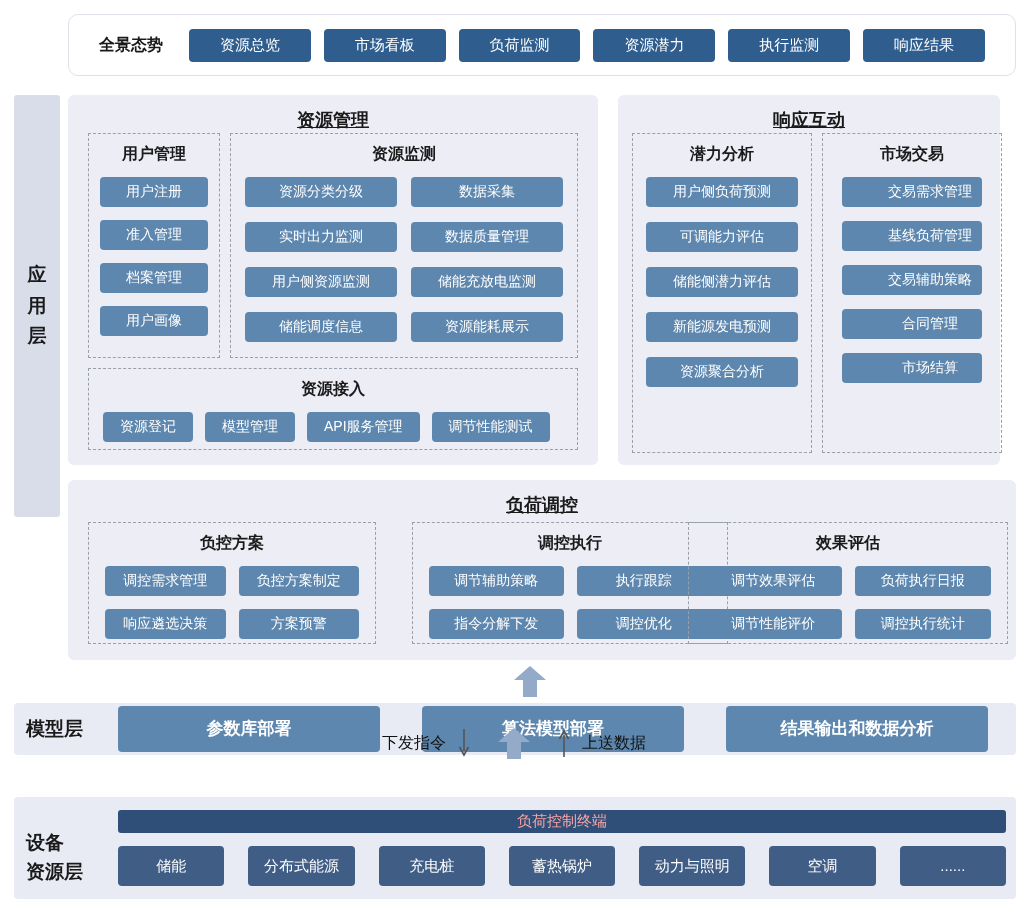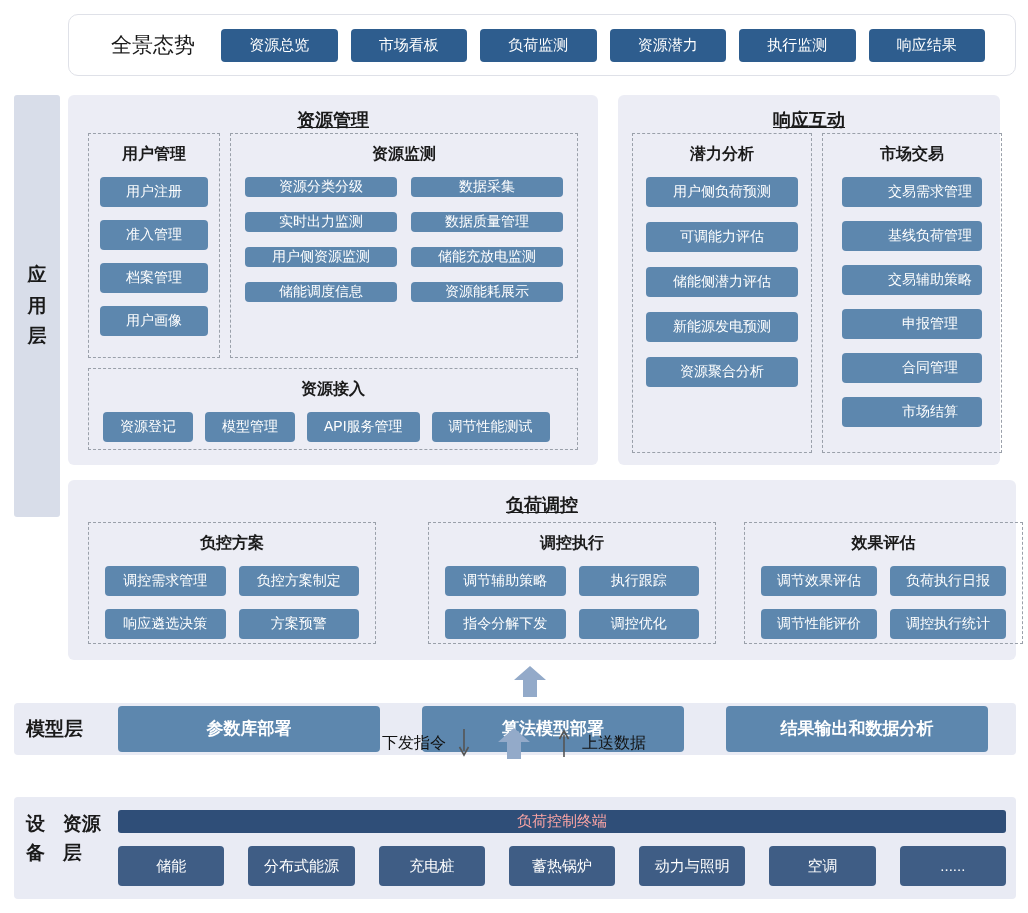--- a/index.html
+++ b/index.html
@@ -14,21 +14,21 @@
   }
   .dark{background:var(--dark-btn,#2e5d8e);}
   .mid{background:var(--mid-btn,#5d87ae);}
 
   
   .top-bar{
     position:absolute;left:68px;top:14px;width:948px;height:62px;box-sizing:border-box;
     border:1px solid #dfe1e8;border-radius:10px;background:#fff;
     display:flex;align-items:center;padding:0 30px;
   }
-  .bar-title{font-size:21px;font-weight:normal;margin-right:26px;white-space:nowrap;margin-left:12px;}
+  .bar-title{font-size:16px;font-weight:bold;margin-right:26px;white-space:nowrap;}
   .bar-buttons{flex:1;display:flex;gap:13px;}
   .bar-buttons .btn{flex:1;height:33px;font-size:15px;}
 
   
   .app-strip{
     position:absolute;left:14px;top:95px;width:46px;height:422px;border-radius:3px;
     background:var(--layer-strip-bg,#d9dee9);display:flex;align-items:center;justify-content:center;
   }
   .v-text{width:22px;font-size:19px;font-weight:bold;line-height:1.6;text-align:center;word-break:break-all;}
 
@@ -44,35 +44,35 @@
   }
   .sub-title{text-align:center;font-size:16px;font-weight:bold;margin-bottom:12px;}
 
   .stack{display:flex;flex-direction:column;align-items:center;gap:13px;}
   .stack .btn{height:30px;}
 
   .box-user{left:20px;top:38px;width:132px;height:225px;}
   .box-user .btn{width:108px;}
   .box-monitor{left:162px;top:38px;width:348px;height:225px;}
   .grid2{display:grid;grid-template-columns:1fr 1fr;gap:15px 14px;padding:0 14px;}
-  .grid2 .btn{height:20px;}
+  .grid2 .btn{height:30px;}
   .box-access{left:20px;top:273px;width:490px;height:82px;}
   .row{display:flex;gap:12px;padding:0 14px;}
   .row .btn{height:30px;padding:0 17px;}
 
   .box-potential{left:14px;top:38px;width:180px;height:320px;}
   .box-potential .stack{gap:15px;}
   .box-potential .btn{width:152px;}
   .box-market{left:204px;top:38px;width:180px;height:320px;}
   .box-market .stack{gap:14px;}
   .box-market .btn{width:140px;padding-left:36px;}
 
   .box-plan{left:20px;top:42px;width:288px;height:122px;}
-  .box-exec{left:344px;top:42px;width:288px;height:122px;margin-left:16px;}
-  .box-eval{left:676px;top:42px;width:279px;height:122px;}
+  .box-exec{left:344px;top:42px;width:316px;height:122px;}
+  .box-eval{left:620px;top:42px;width:320px;height:122px;}
   .grid22{display:grid;grid-template-columns:1fr 1fr;gap:13px;padding:0 16px;}
   .grid22 .btn{height:30px;}
 
   
   .model-strip{
     position:absolute;left:14px;top:703px;width:1002px;height:52px;border-radius:4px;
     background:var(--strip-bg,#e9ebf4);display:flex;align-items:center;box-sizing:border-box;
     padding:0 28px 0 12px;
   }
   .layer-label{font-size:19px;font-weight:bold;flex:0 0 92px;}
@@ -89,21 +89,21 @@
   .thin-arrow{display:flex;align-items:center;}
   .big-arrow-mid{margin:0 16px;display:flex;align-items:center;}
 
   
   .device-strip{
     position:absolute;left:14px;top:797px;width:1002px;height:102px;border-radius:4px;
     background:var(--strip-bg,#e9ebf4);display:flex;box-sizing:border-box;
     padding:13px 10px 13px 12px;
   }
   .device-label{
-    flex:0 0 92px;display:flex;flex-direction:row;justify-content:center;
+    flex:0 0 92px;display:flex;flex-direction:column;justify-content:flex-end;
     font-size:19px;font-weight:bold;line-height:1.5;
   }
   .device-content{flex:1;display:flex;flex-direction:column;gap:13px;}
   .terminal{
     height:31px;background:var(--terminal-btn,#2f4e78);border-radius:3px;color:#fca5a5;
     display:flex;align-items:center;justify-content:center;font-size:15px;
   }
   .device-row{flex:1;display:flex;gap:24px;}
   .device-row .btn{flex:1;height:40px;font-size:15px;background:var(--device-btn,#3f5d85);}
 </style>
@@ -174,21 +174,20 @@
           <div class="btn mid">新能源发电预测</div>
           <div class="btn mid">资源聚合分析</div>
         </div>
     </div>
     <div class="subbox box-market">
       <div class="sub-title">市场交易</div>
       <div class="stack">
           <div class="btn mid">交易需求管理</div>
           <div class="btn mid">基线负荷管理</div>
           <div class="btn mid">交易辅助策略</div>
-          <div class="btn mid">申报管理</div>
           <div class="btn mid">合同管理</div>
           <div class="btn mid">市场结算</div>
         </div>
     </div>
   </div>
 
   <div class="panel load-ctrl">
     <div class="panel-title">负荷调控</div>
     <div class="subbox box-plan">
       <div class="sub-title">负控方案</div>

